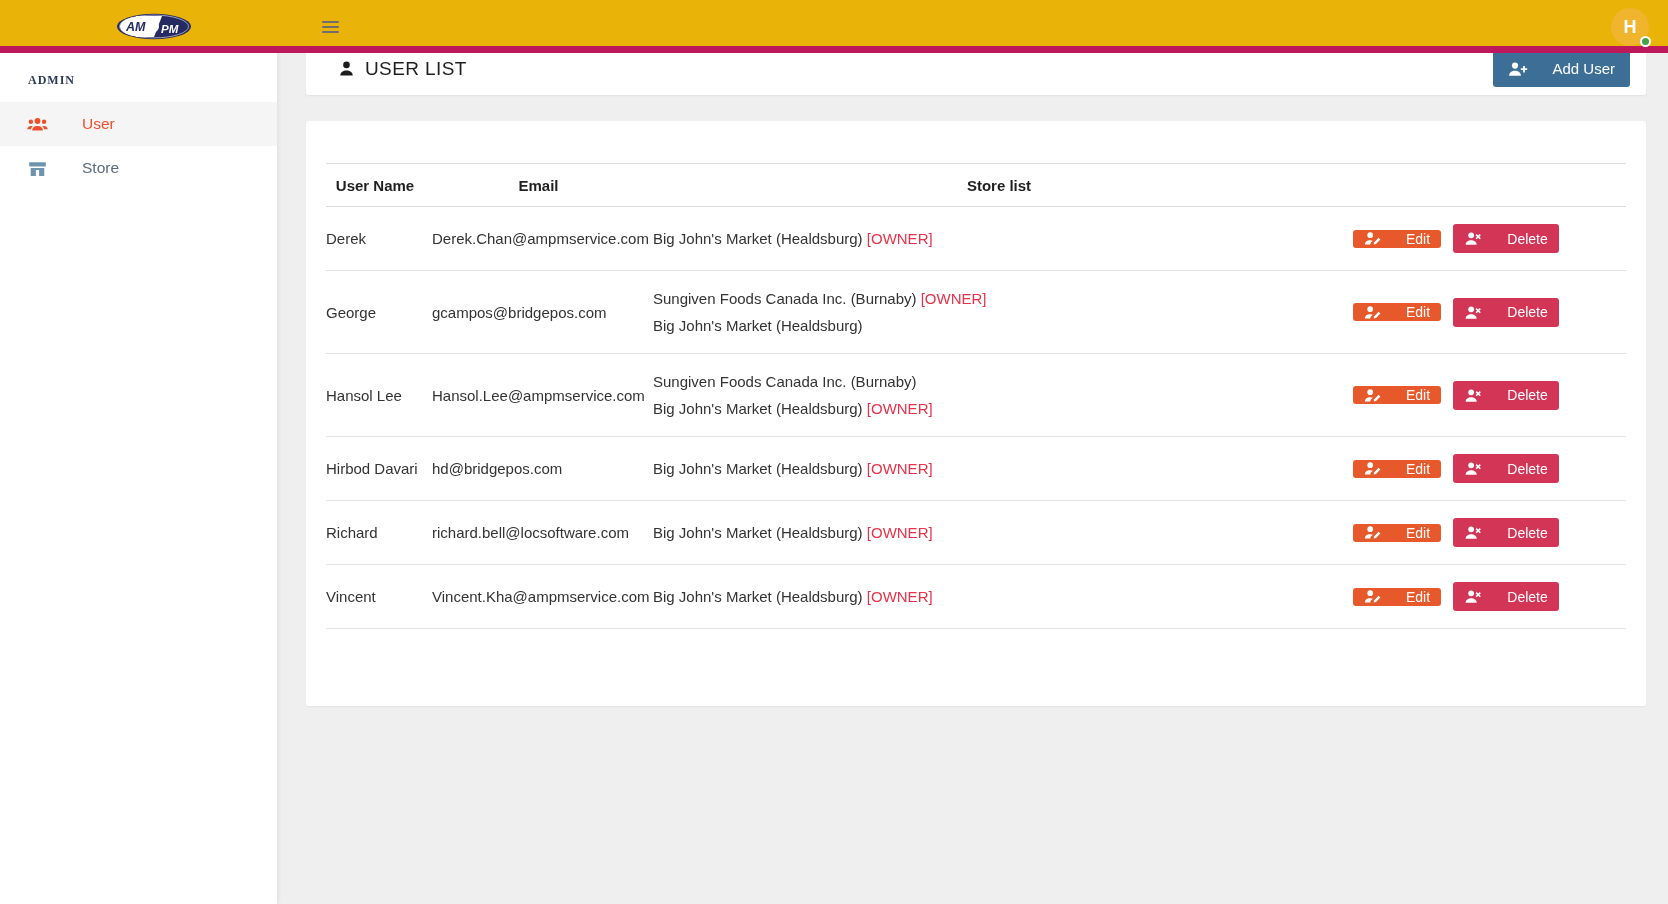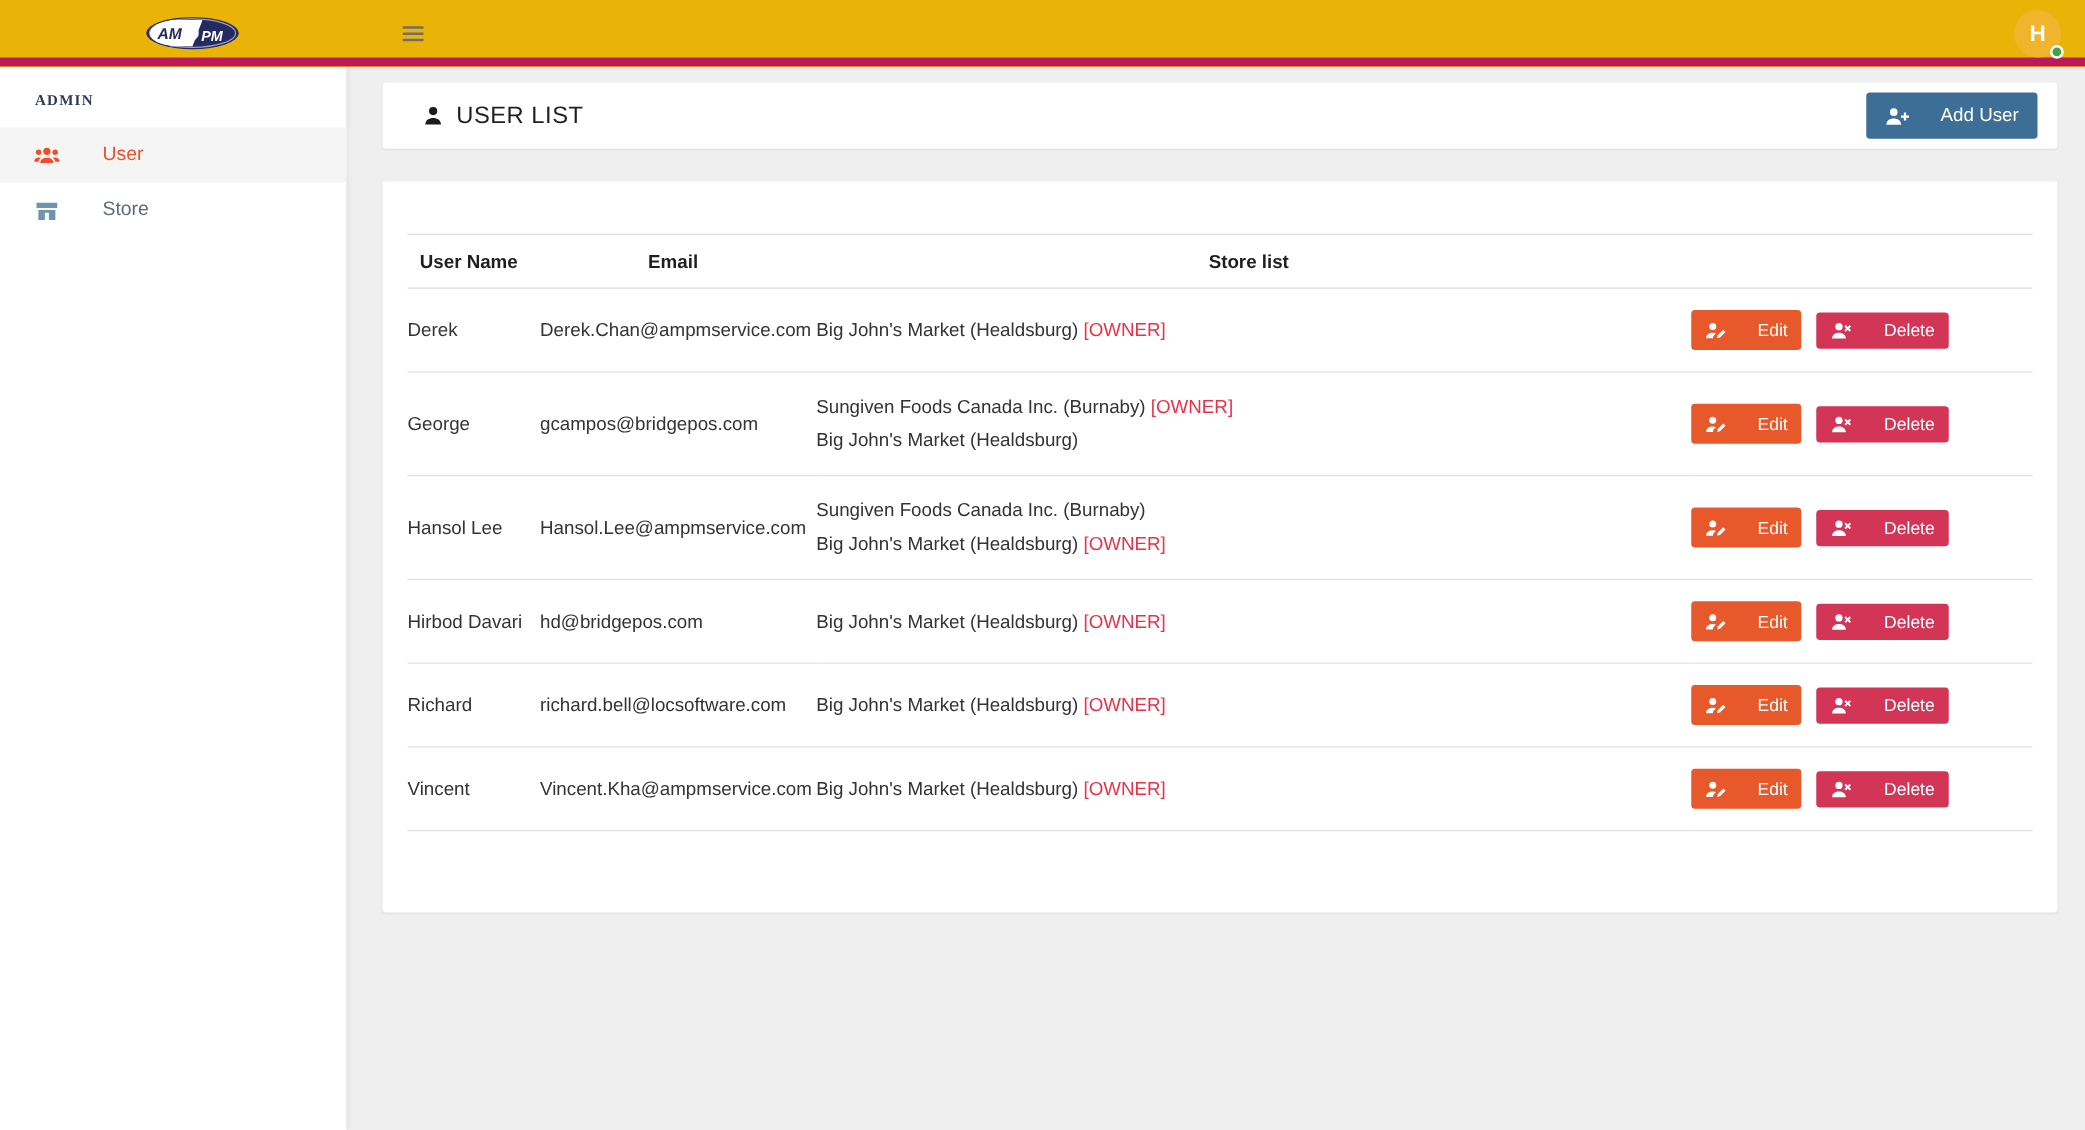--- a/index.html
+++ b/index.html
@@ -25,21 +25,21 @@
   .sidebar-heading { font-family:"Liberation Serif","DejaVu Serif",serif; font-weight:bold;
                      font-size:12px; letter-spacing:1px; color:#2b3a55; padding:20px 0 14px 28px; }
   .side-item { height:44px; display:flex; align-items:center; padding-left:26px; cursor:pointer;
                color:#5c6b7a; font-size:15.5px; }
   .side-item .side-icon { width:22px; display:flex; justify-content:center; color:#6f94ad; }
   .side-item .side-label { margin-left:34px; }
   .side-item.active { background:#f5f5f5; color:#ee4f2b; }
   .side-item.active .side-icon { color:#ee4f2b; }
 
   
-  .main { margin-left:277px; padding:66px 22px 0 29px; }
+  .main { margin-left:277px; padding:42px 22px 0 29px; }
   .card { background:#fff; border-radius:3px; box-shadow:0 1px 2px rgba(0,0,0,.06); }
   .title-card { height:53px; display:flex; align-items:center; justify-content:space-between;
                 padding:0 16px 0 32px; }
   .page-title { display:flex; align-items:center; gap:10px; font-size:19px; font-weight:500;
                 letter-spacing:.4px; color:#1f1f1f; }
   .page-title svg { color:#1c1c1c; }
   .btn { display:inline-flex; align-items:center; gap:24px; border:none; border-radius:3px;
          color:#fff; cursor:pointer; font-family:inherit; }
   .btn-add { background:#3c6e96; height:37px; padding:0 15px; font-size:15px; }
 
@@ -55,21 +55,21 @@
   
   table { width:100%; border-collapse:collapse; table-layout:fixed; }
   th { text-align:center; font-size:15px; color:#1f1f1f; padding:13px 8px 12px 0;
        border-top:1px solid #ddd; border-bottom:1px solid #ddd; }
   td { vertical-align:middle; font-size:15px; color:#333; padding:17px 8px 17px 0;
        border-bottom:1px solid #e2e2e2; }
   .store-line { line-height:21px; }
   .store-line + .store-line { margin-top:6px; }
   .owner-tag { color:#e73249; }
   .td-actions { white-space:nowrap; }
-  .btn-edit { background:#e7582a; height:32px; padding:0 11px; font-size:14px; }
+  .btn-edit { background:#e7582a; height:18px; padding:0 11px; font-size:14px; }
   .btn-delete { background:#d23556; height:29px; padding:0 11px; font-size:14px; margin-left:8px; }
   .icon { display:inline-flex; align-items:center; }
 </style>
 </head>
 <body>
 
 <div class="topbar">
   <div class="logo">
     <svg width="76" height="27" viewBox="0 0 76 27">
       <defs>

